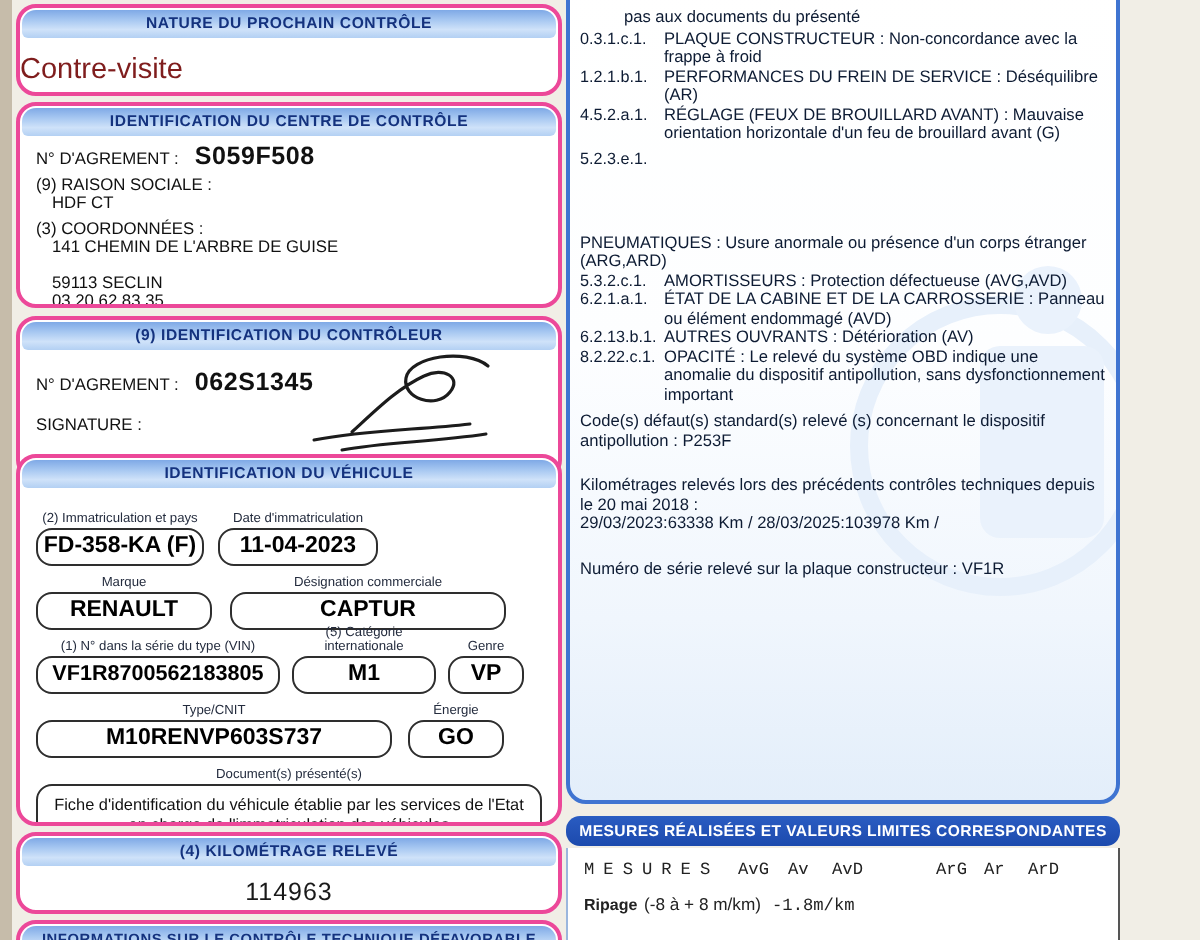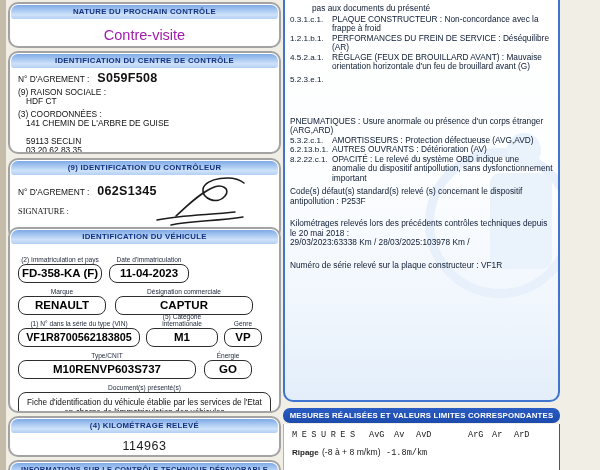--- a/index.html
+++ b/index.html
@@ -6,43 +6,43 @@
   body{
     width:600px;height:470px;position:relative;overflow:hidden;
     background:#f1eee6;
     font-family:"Liberation Sans", sans-serif;
     color:#111;
   }
   .edge-strip{position:absolute;left:0;top:0;width:6px;height:470px;background:#c6bcaa;}
 
   
   .panel{
-    position:absolute;background:#fff;border:2px solid #a3a3a3;border-radius:10px;
+    position:absolute;background:#fff;border:2px solid #ec4899;border-radius:10px;
     box-sizing:border-box;overflow:hidden;
   }
   .panel-header{
     margin:1px;height:14px;line-height:14px;border-radius:7px 7px 3px 3px;
     background:linear-gradient(180deg,#7fa9e6 0%,#a6c7f1 35%,#cfe2f9 70%,#b3d0f3 100%);
     color:#14327e;font-size:7.8px;font-weight:bold;text-align:center;
     letter-spacing:.3px;white-space:nowrap;
   }
 
   
-  .nature-value{text-align:center;font-size:14.5px;color:#a21caf;margin-top:8px;}
+  .nature-value{font-size:14.5px;color:#7f1d1d;margin-top:8px;}
 
   .centre-body{padding:3px 8px 0 8px;font-size:8.4px;line-height:9.5px;}
   .agrement-line{display:flex;align-items:baseline;margin:2px 0 3px 0;}
   .agrement-label{font-size:8.4px;}
   .agrement-value{font-size:12.5px;font-weight:bold;margin-left:8px;letter-spacing:.3px;}
   .sub-label{margin-top:3px;}
   .sub-value{margin-left:8px;}
   .addr-gap{height:8px;}
 
   .controleur-body{padding:6px 8px 0 8px;font-size:8.4px;position:relative;height:46px;}
-  .sig-label{margin-top:9px;font-family:Liberation Serif, serif;}
+  .sig-label{margin-top:9px;}
   .signature-svg{position:absolute;right:4px;top:-2px;}
 
   .veh-body{padding:2px 8px 0 8px;}
   .veh-row{display:flex;margin-top:2px;}
   .veh-field{display:flex;flex-direction:column;align-items:center;}
   .veh-label{font-size:6.6px;color:#242c3e;text-align:center;line-height:7.2px;height:14px;display:flex;align-items:flex-end;justify-content:center;}
   .veh-label.oneline{height:8px;}
   .veh-box{
     box-sizing:border-box;border:1.5px solid #2e2e2e;border-radius:8px;background:#fff;
     height:19px;line-height:16px;text-align:center;font-size:11.5px;font-weight:600;
@@ -229,20 +229,24 @@
       <span class="defect-code">4.5.2.a.1.</span>
       <span class="defect-text">RÉGLAGE (FEUX DE BROUILLARD AVANT) : Mauvaise orientation horizontale d'un feu de brouillard avant (G)</span>
     </div>
     <div class="defect-item gap">
       <span class="defect-code">5.2.3.e.1.</span>
       <span class="defect-text">PNEUMATIQUES : Usure anormale ou présence d'un corps étranger (ARG,ARD)</span>
     </div>
     <div class="defect-item">
       <span class="defect-code">5.3.2.c.1.</span>
       <span class="defect-text">AMORTISSEURS : Protection défectueuse (AVG,AVD)</span>
+    </div>
+    <div class="defect-item">
+      <span class="defect-code">6.2.1.a.1.</span>
+      <span class="defect-text">ÉTAT DE LA CABINE ET DE LA CARROSSERIE : Panneau ou élément endommagé (AVD)</span>
     </div>
     <div class="defect-item">
       <span class="defect-code">6.2.13.b.1.</span>
       <span class="defect-text">AUTRES OUVRANTS : Détérioration (AV)</span>
     </div>
     <div class="defect-item">
       <span class="defect-code">8.2.22.c.1.</span>
       <span class="defect-text">OPACITÉ : Le relevé du système OBD indique une anomalie du dispositif antipollution, sans dysfonctionnement important</span>
     </div>
 

